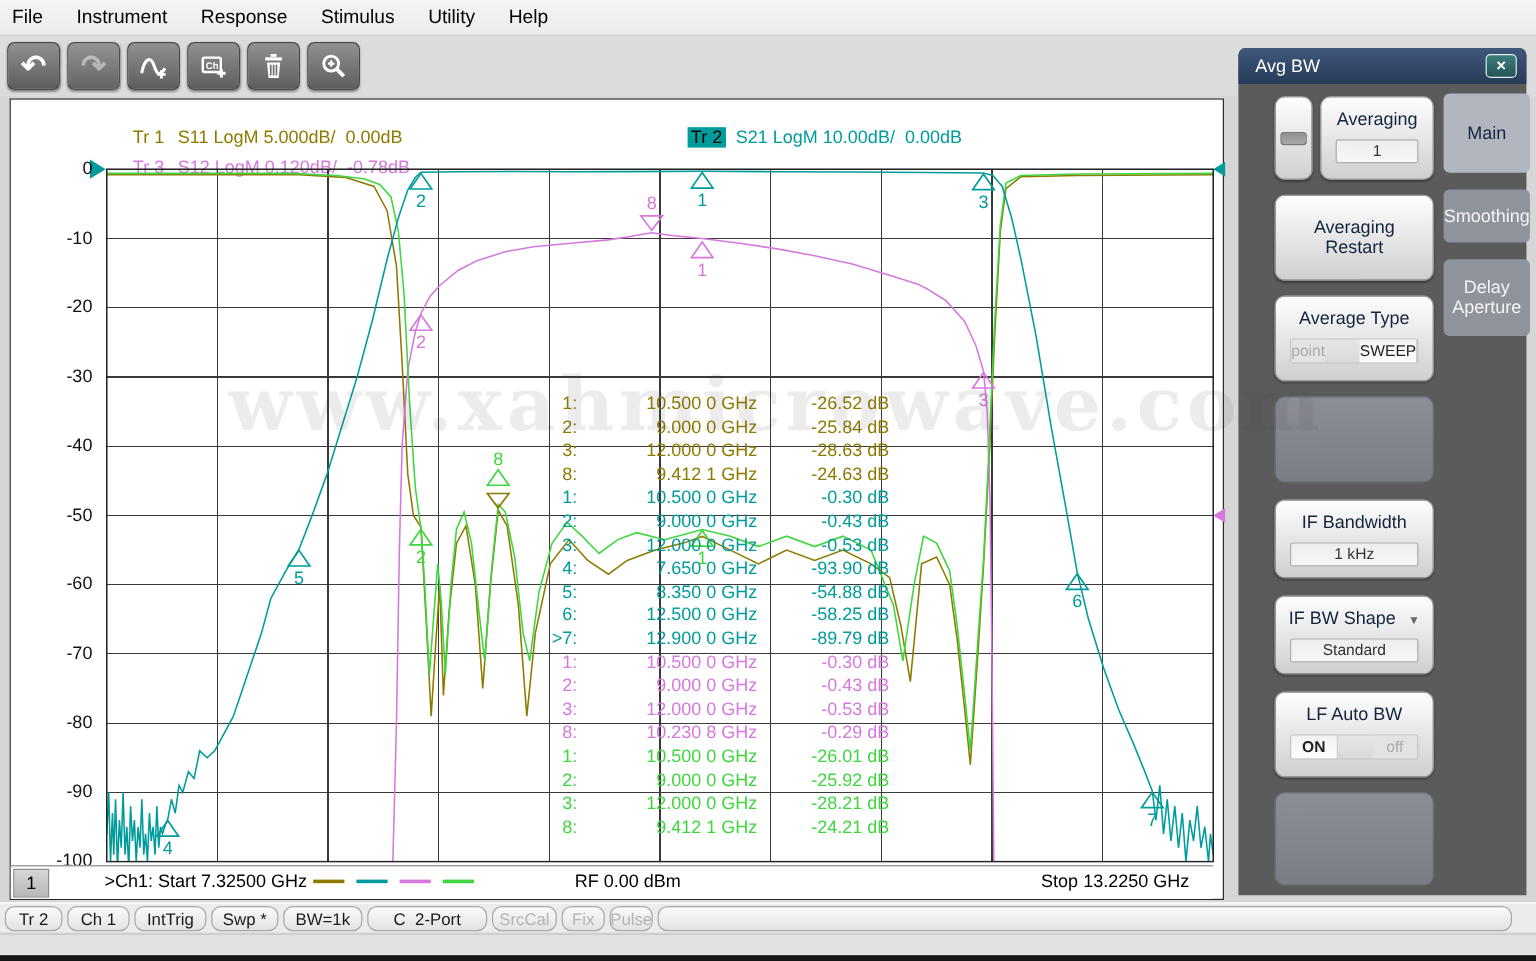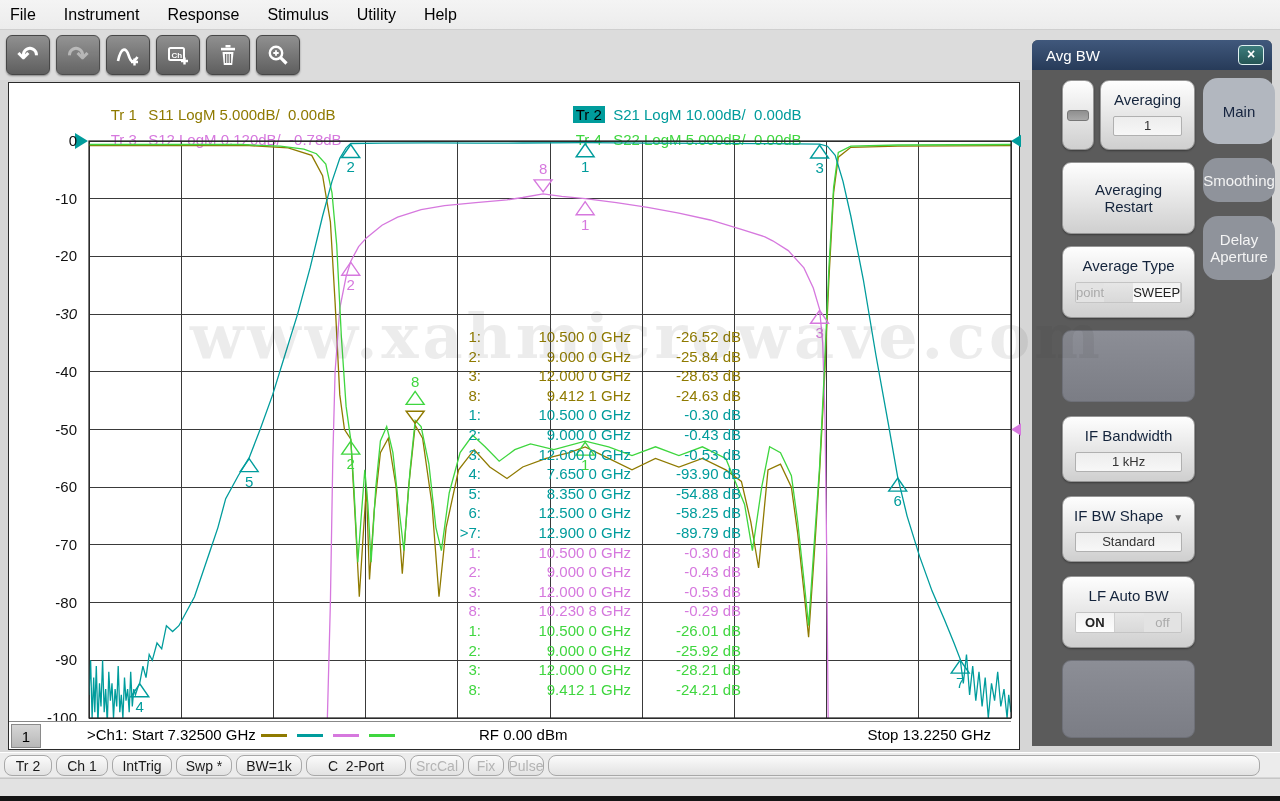--- a/index.html
+++ b/index.html
@@ -81,21 +81,21 @@
   .tog-on  { background:linear-gradient(#f2f2f2,#fdfdfd); color:#222; border-right:1px solid #cfcfcf;}
   .tog-off { background:#e3e3e3; color:#aaa; }
   .spbtn.small { width:32px; min-width:32px; display:flex; align-items:center; justify-content:center; }
   .pill { width:24px; height:11px; border-radius:3px;
     background:linear-gradient(#8f8f8f,#a8a8a8); border:1px solid #777; }
   .spbtn.disabled { background:linear-gradient(#8c8e96,#7b7d85);
     border:1px solid #6e7078; box-shadow:none; min-height:70px; }
   .drop-arrow { font-size:10px; color:#666; margin-left:10px; }
 
   #sp-tabcol { flex:1; padding:8px 2px 0 4px; display:flex; flex-direction:column; gap:4px; }
-  .sptab { border-radius:15px; font-size:15px; text-align:center;
+  .sptab { border-radius:5px; font-size:15px; text-align:center;
     display:flex; align-items:center; justify-content:center; }
   .sptab.active { background:#b2b7bf; color:#16243f; height:66px; }
   .sptab.inactive { background:#8f939b; color:#f4f4f4;margin-top:10px; }
   #tab-smoothing { height:44px; }
   #tab-delay { height:64px; }
 
   
   #statusbar { position:absolute; left:0; top:752px; width:1280px; height:25px;
     background:#ececec; border-top:1px solid #fff; display:flex; gap:4px;
     padding:1px 0 0 4px; align-items:center; }
@@ -158,23 +158,20 @@
 
 <div id="plot-panel">
   <div class="trline" style="left: 82px; top: 6px; color: rgb(143, 122, 0);">
     <span class="trid">Tr 1</span>  <span>S11 LogM 5.000dB/  0.00dB</span>
   </div>
   <div class="trline" style="left: 82px; top: 31px; color: rgb(214, 120, 222);">
     <span class="trid">Tr 3</span>  <span>S12 LogM 0.120dB/  -0.78dB</span>
   </div>
   <div class="trline" style="left: 547px; top: 6px; color: rgb(0, 156, 156);">
     <span class="trid active" id="tr2-id" style="background: rgb(0, 156, 156);">Tr 2</span>  <span>S21 LogM 10.00dB/  0.00dB</span>
-  </div>
-  <div class="trline" style="left: 547px; top: 31px; color: rgb(63, 214, 63);">
-    <span class="trid">Tr 4</span>  <span>S22 LogM 5.000dB/  0.00dB</span>
   </div>
 
   <svg id="plot-svg" width="1012" height="640">
       <defs>
         <clipPath id="plotclip">
           <rect x="80" y="58" width="922" height="577"></rect>
         </clipPath>
       </defs>
       <line x1="80" y1="58" x2="1002" y2="58" stroke="#3a3a3a" stroke-width="1" shape-rendering="crispEdges"></line>
       <line x1="80" y1="115.7" x2="1002" y2="115.7" stroke="#3a3a3a" stroke-width="1" shape-rendering="crispEdges"></line>
@@ -233,21 +230,21 @@
       <text x="576.1610169491526" y="387.1554" fill="#3fd63f" font-size="15" text-anchor="middle" font-family="Liberation Sans, sans-serif">1</text>
       <polygon points="66,50 66,66 79,58" fill="#009c9c"></polygon>
       <polygon points="1015,50 1015,66 1002,58" fill="#009c9c"></polygon>
       <polygon points="1015,338.5 1015,354.5 1002,346.5" fill="#d678de"></polygon>
       <rect x="80" y="58" width="922" height="577" fill="none" stroke="#222" stroke-width="1.2"></rect>
     </svg>
   <div id="yticks">
       <div class="ytick" style="left: 24px; top: 49px;">0</div>
       <div class="ytick" style="left: 24px; top: 106.7px;">-10</div>
       <div class="ytick" style="left: 24px; top: 164.4px;">-20</div>
-      <div class="ytick" style="left: 24px; top: 222.1px; font-style: italic;">-30</div>
+      <div class="ytick" style="left: 24px; top: 222.1px;">-30</div>
       <div class="ytick" style="left: 24px; top: 279.8px;">-40</div>
       <div class="ytick" style="left: 24px; top: 337.5px;">-50</div>
       <div class="ytick" style="left: 24px; top: 395.2px;">-60</div>
       <div class="ytick" style="left: 24px; top: 452.9px;">-70</div>
       <div class="ytick" style="left: 24px; top: 510.6px;">-80</div>
       <div class="ytick" style="left: 24px; top: 568.3px;">-90</div>
       <div class="ytick" style="left: 24px; top: 626px;">-100</div>
     </div>
 
   <div id="mtable">

